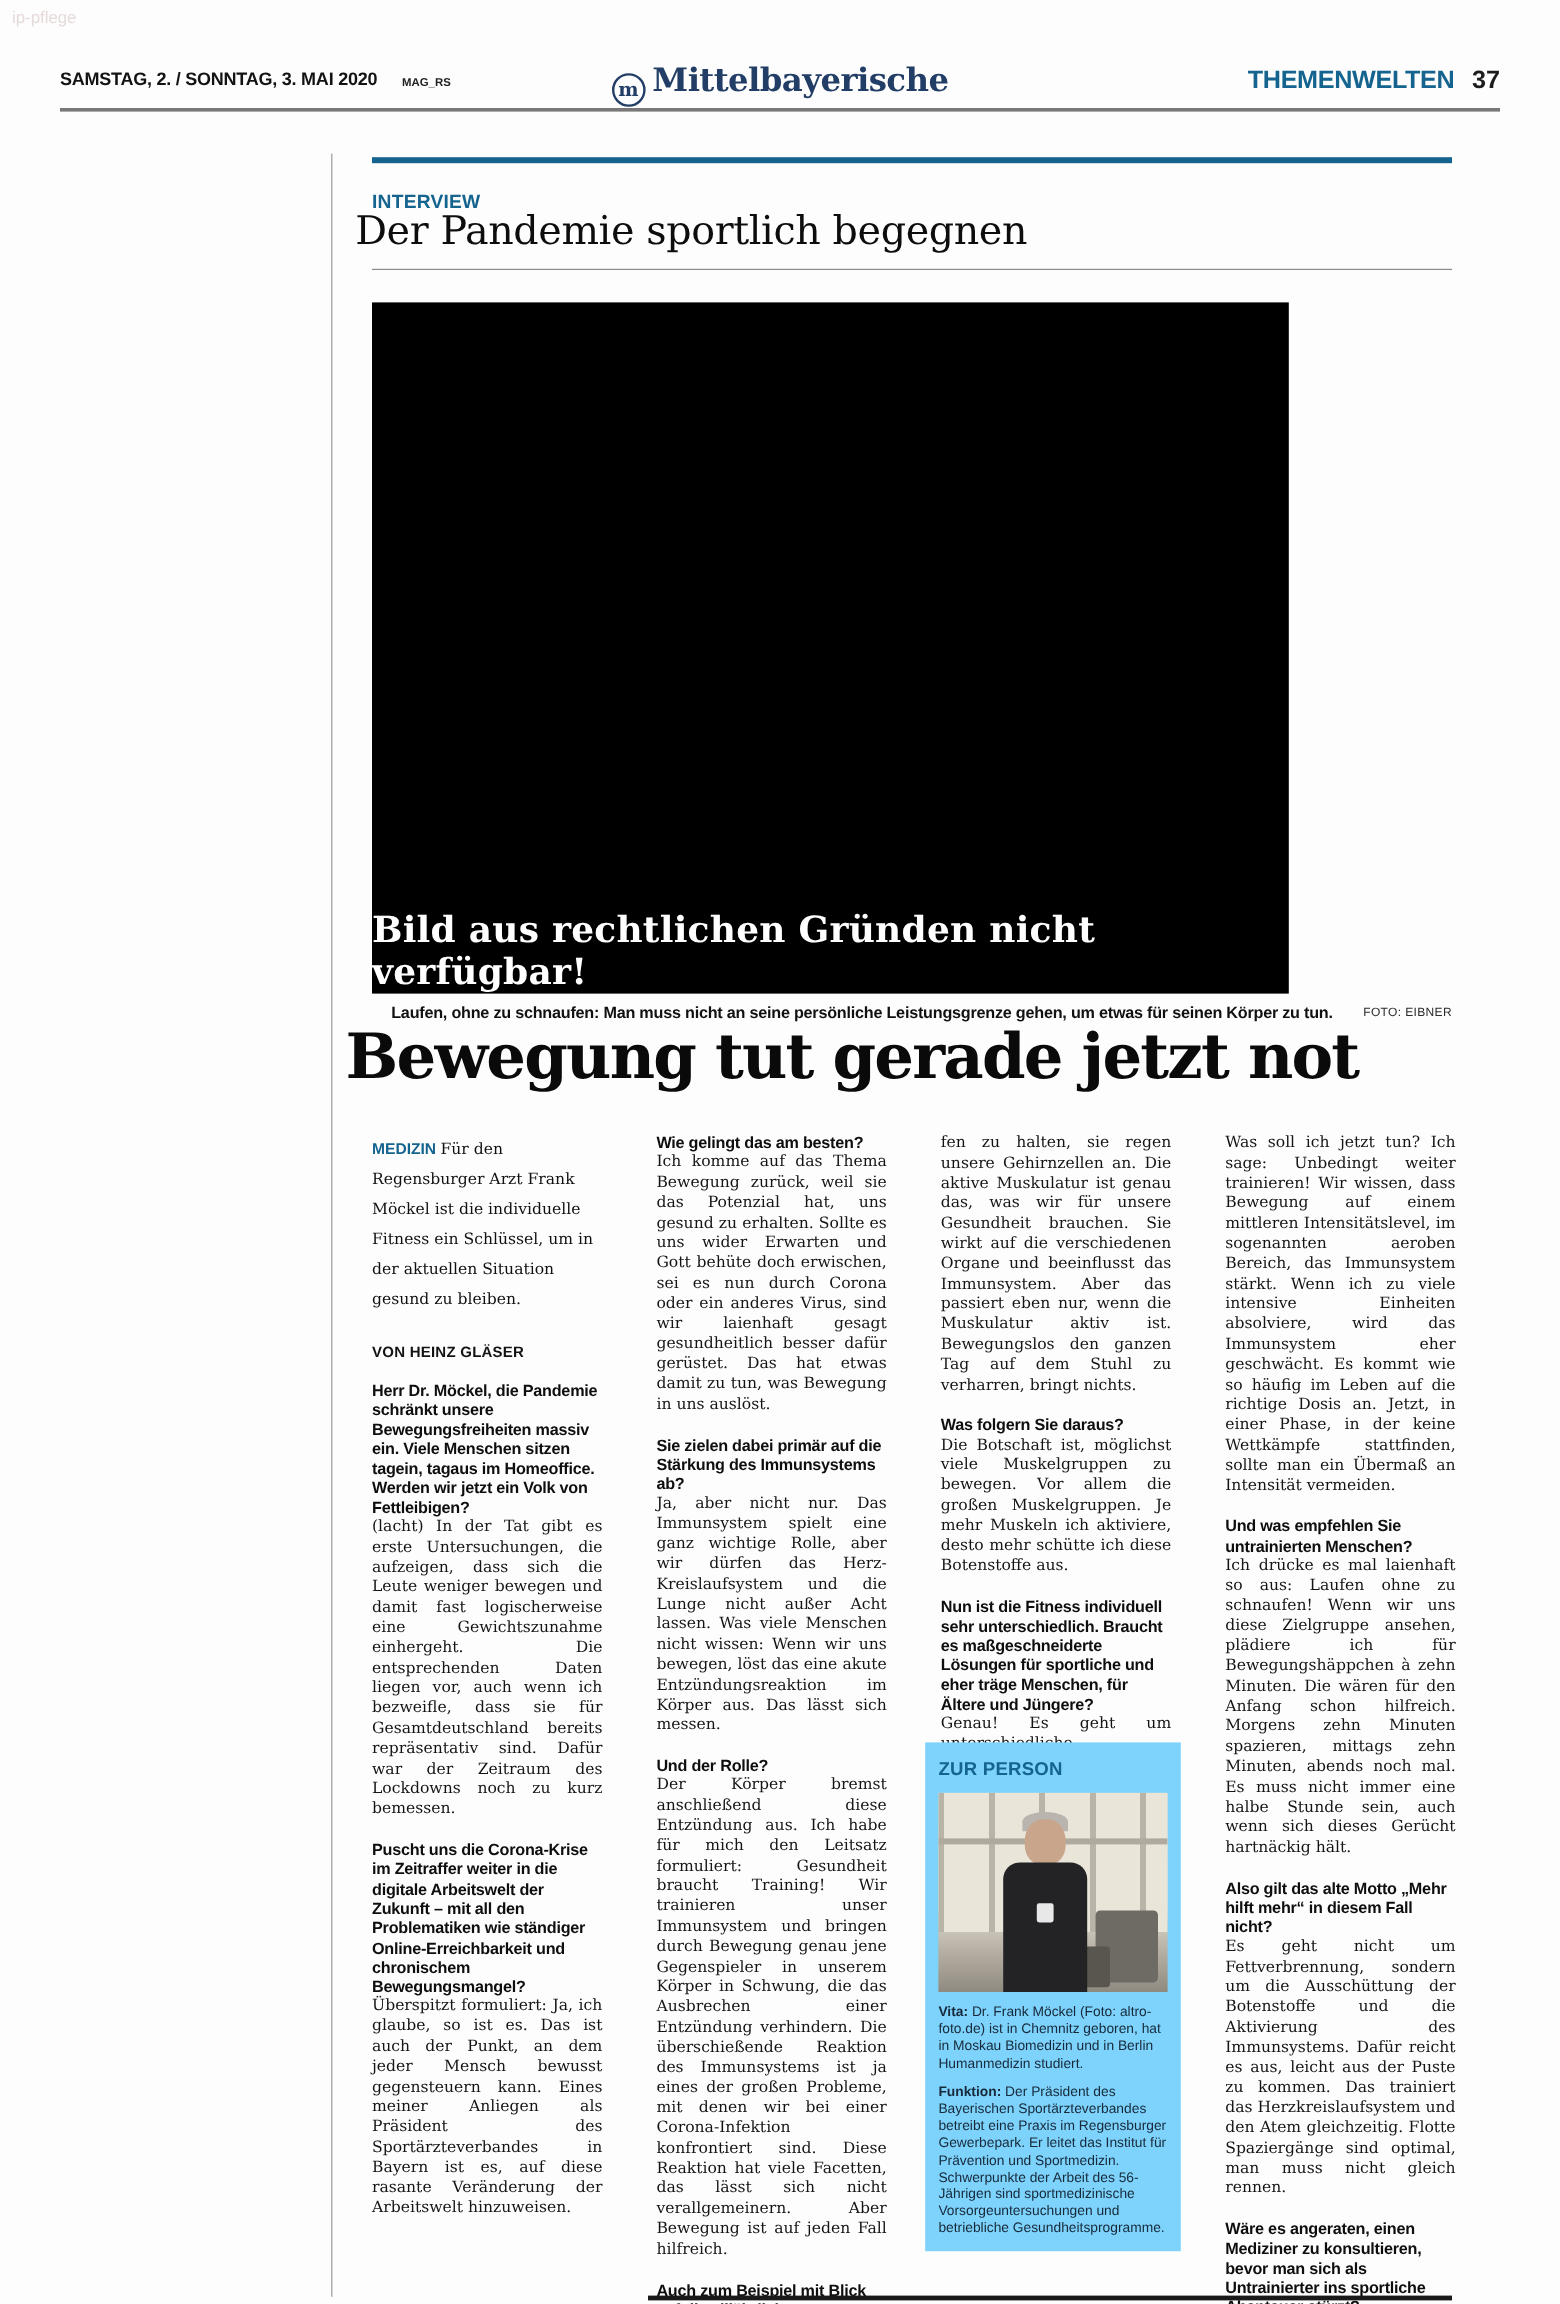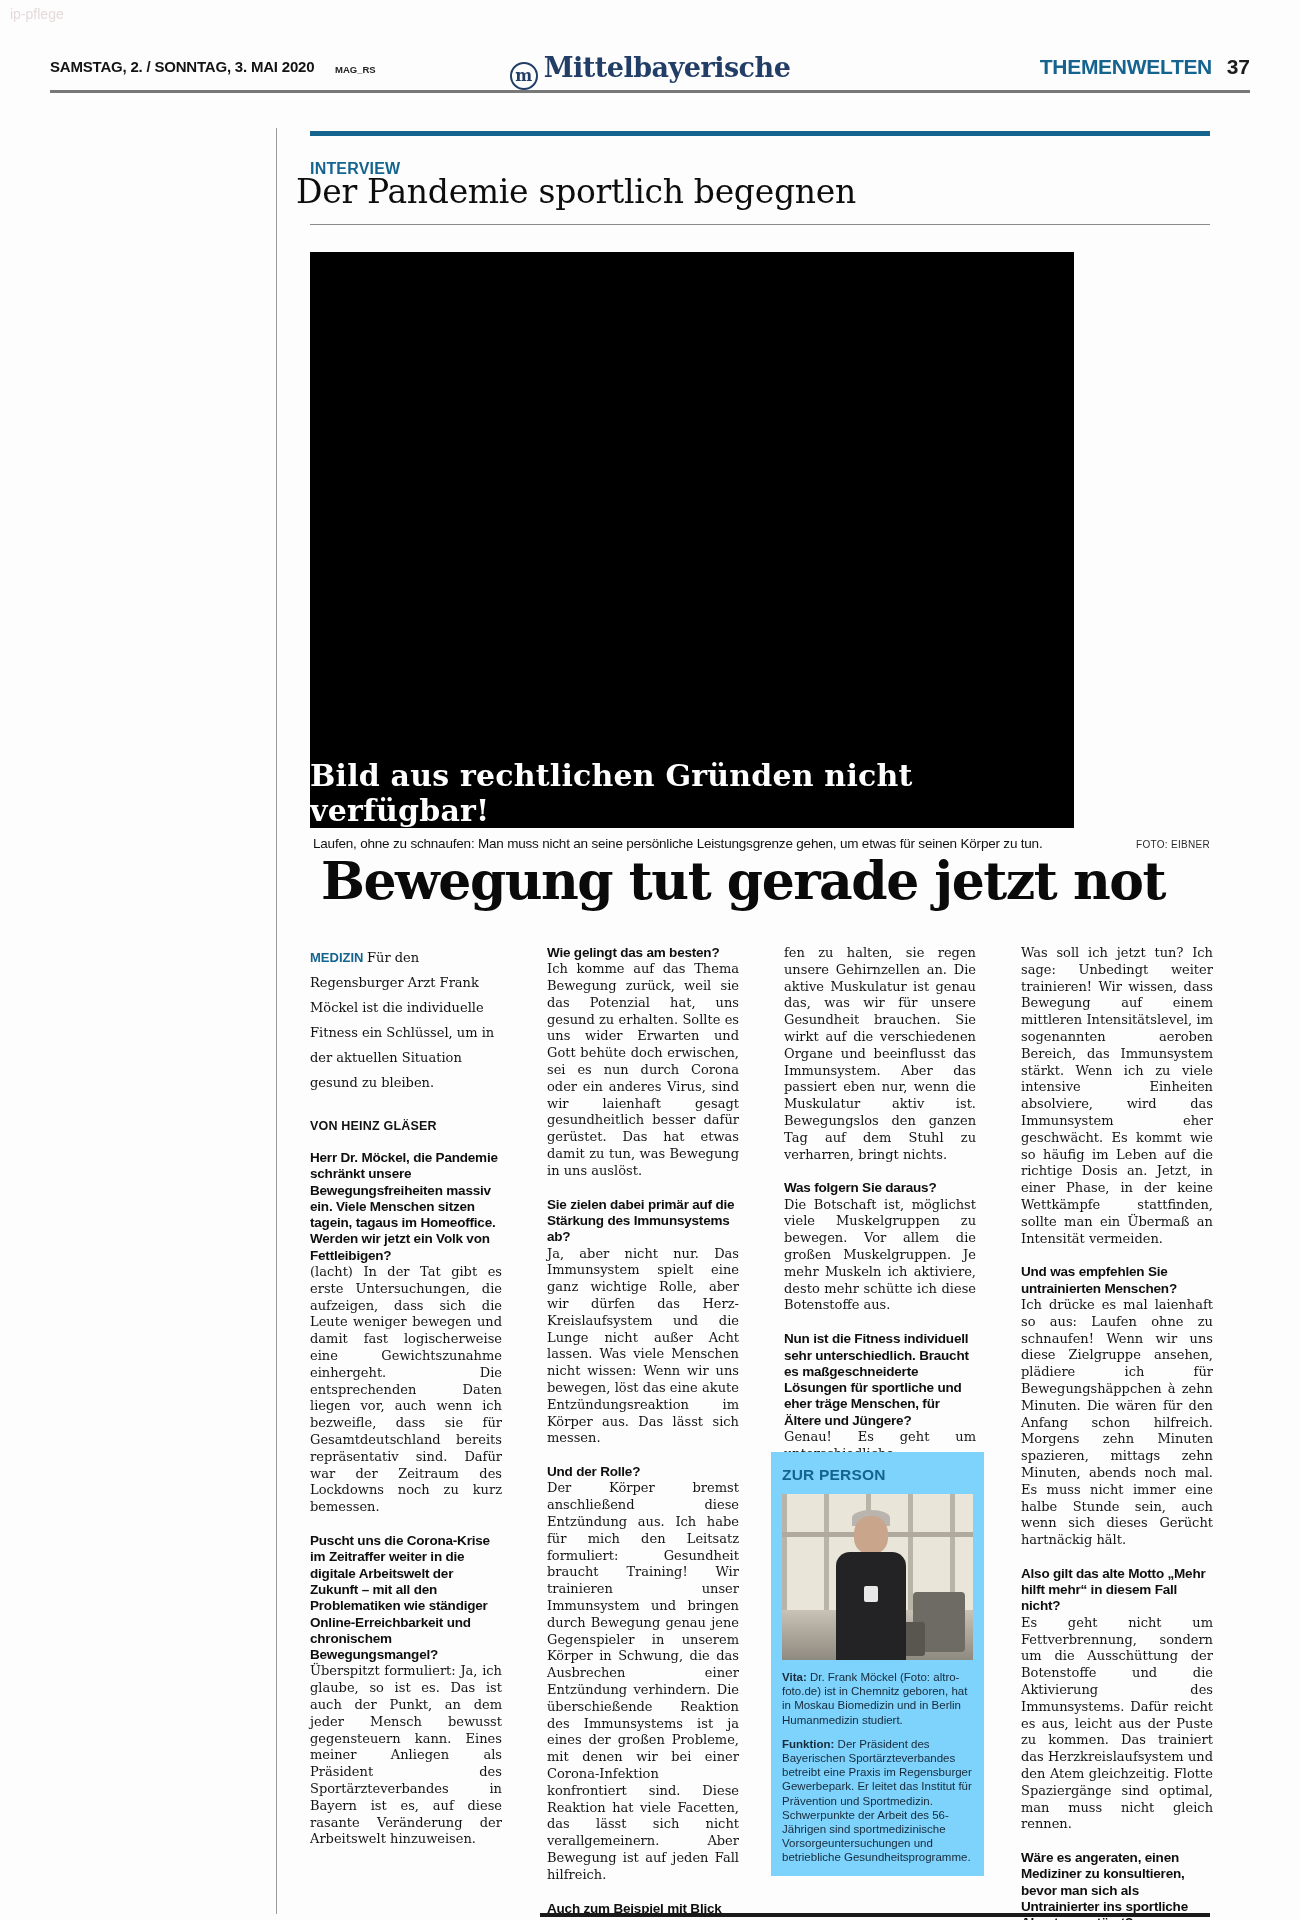--- a/index.html
+++ b/index.html
@@ -28,25 +28,25 @@
   .kicker{left:310px;top:160px;font-weight:bold;font-size:16px;letter-spacing:0.2px;}
   .iv-headline{left:296px;top:172px;width:900px;font-family:"DejaVu Serif","Liberation Serif",serif;
       font-size:33px;color:#0d0d0d;letter-spacing:-0.3px;}
   .iv-rule{left:310px;top:224px;width:900px;height:1px;background:#8b8b8b;}
 
   
   .photo-block{left:310px;top:252px;width:764px;height:576px;background:#000;
       display:flex;align-items:flex-end;justify-content:center;}
   .photo-block .notice{color:#fff;font-family:"DejaVu Serif","Liberation Serif",serif;
       font-weight:bold;font-size:30px;letter-spacing:0.2px;margin-top:-30px;}
-  .caption{left:313px;top:836px;width:900px;font-weight:normal;font-size:13.5px;letter-spacing:-0.2px;}
+  .caption{left:326px;top:836px;width:900px;font-weight:bold;font-size:13.5px;letter-spacing:-0.2px;}
   .credit{right:90px;top:839px;font-size:10px;letter-spacing:0.3px;color:#2b2b2b;}
 
   
-  .main-headline{left:321px;top:850px;width:902px;font-family:"DejaVu Serif","Liberation Serif",serif;
+  .main-headline{left:288px;top:850px;width:902px;font-family:"DejaVu Serif","Liberation Serif",serif;
       font-weight:bold;font-size:52px;letter-spacing:-1.5px;color:#0a0a0a;white-space:nowrap;}
 
   
   .col{position:absolute;top:945px;width:192px;}
   .col p:first-child{margin-top:0 !important;}
   .lead{font-family:"DejaVu Serif","Liberation Serif",serif;font-size:13px;line-height:25px;margin:4px 0 0;color:#101010;}
   .lead .lk{font-family:"Liberation Sans",sans-serif;font-weight:bold;}
   .byline{font-weight:bold;font-size:12.5px;letter-spacing:0.2px;margin:24px 0 0;color:#131313;}
   .q{font-weight:bold;font-size:13.5px;line-height:16.3px;letter-spacing:-0.2px;margin:17px 0 0;color:#0e0e0e;}
   .a{font-family:"DejaVu Serif","Liberation Serif",serif;font-size:13px;line-height:16.8px;

